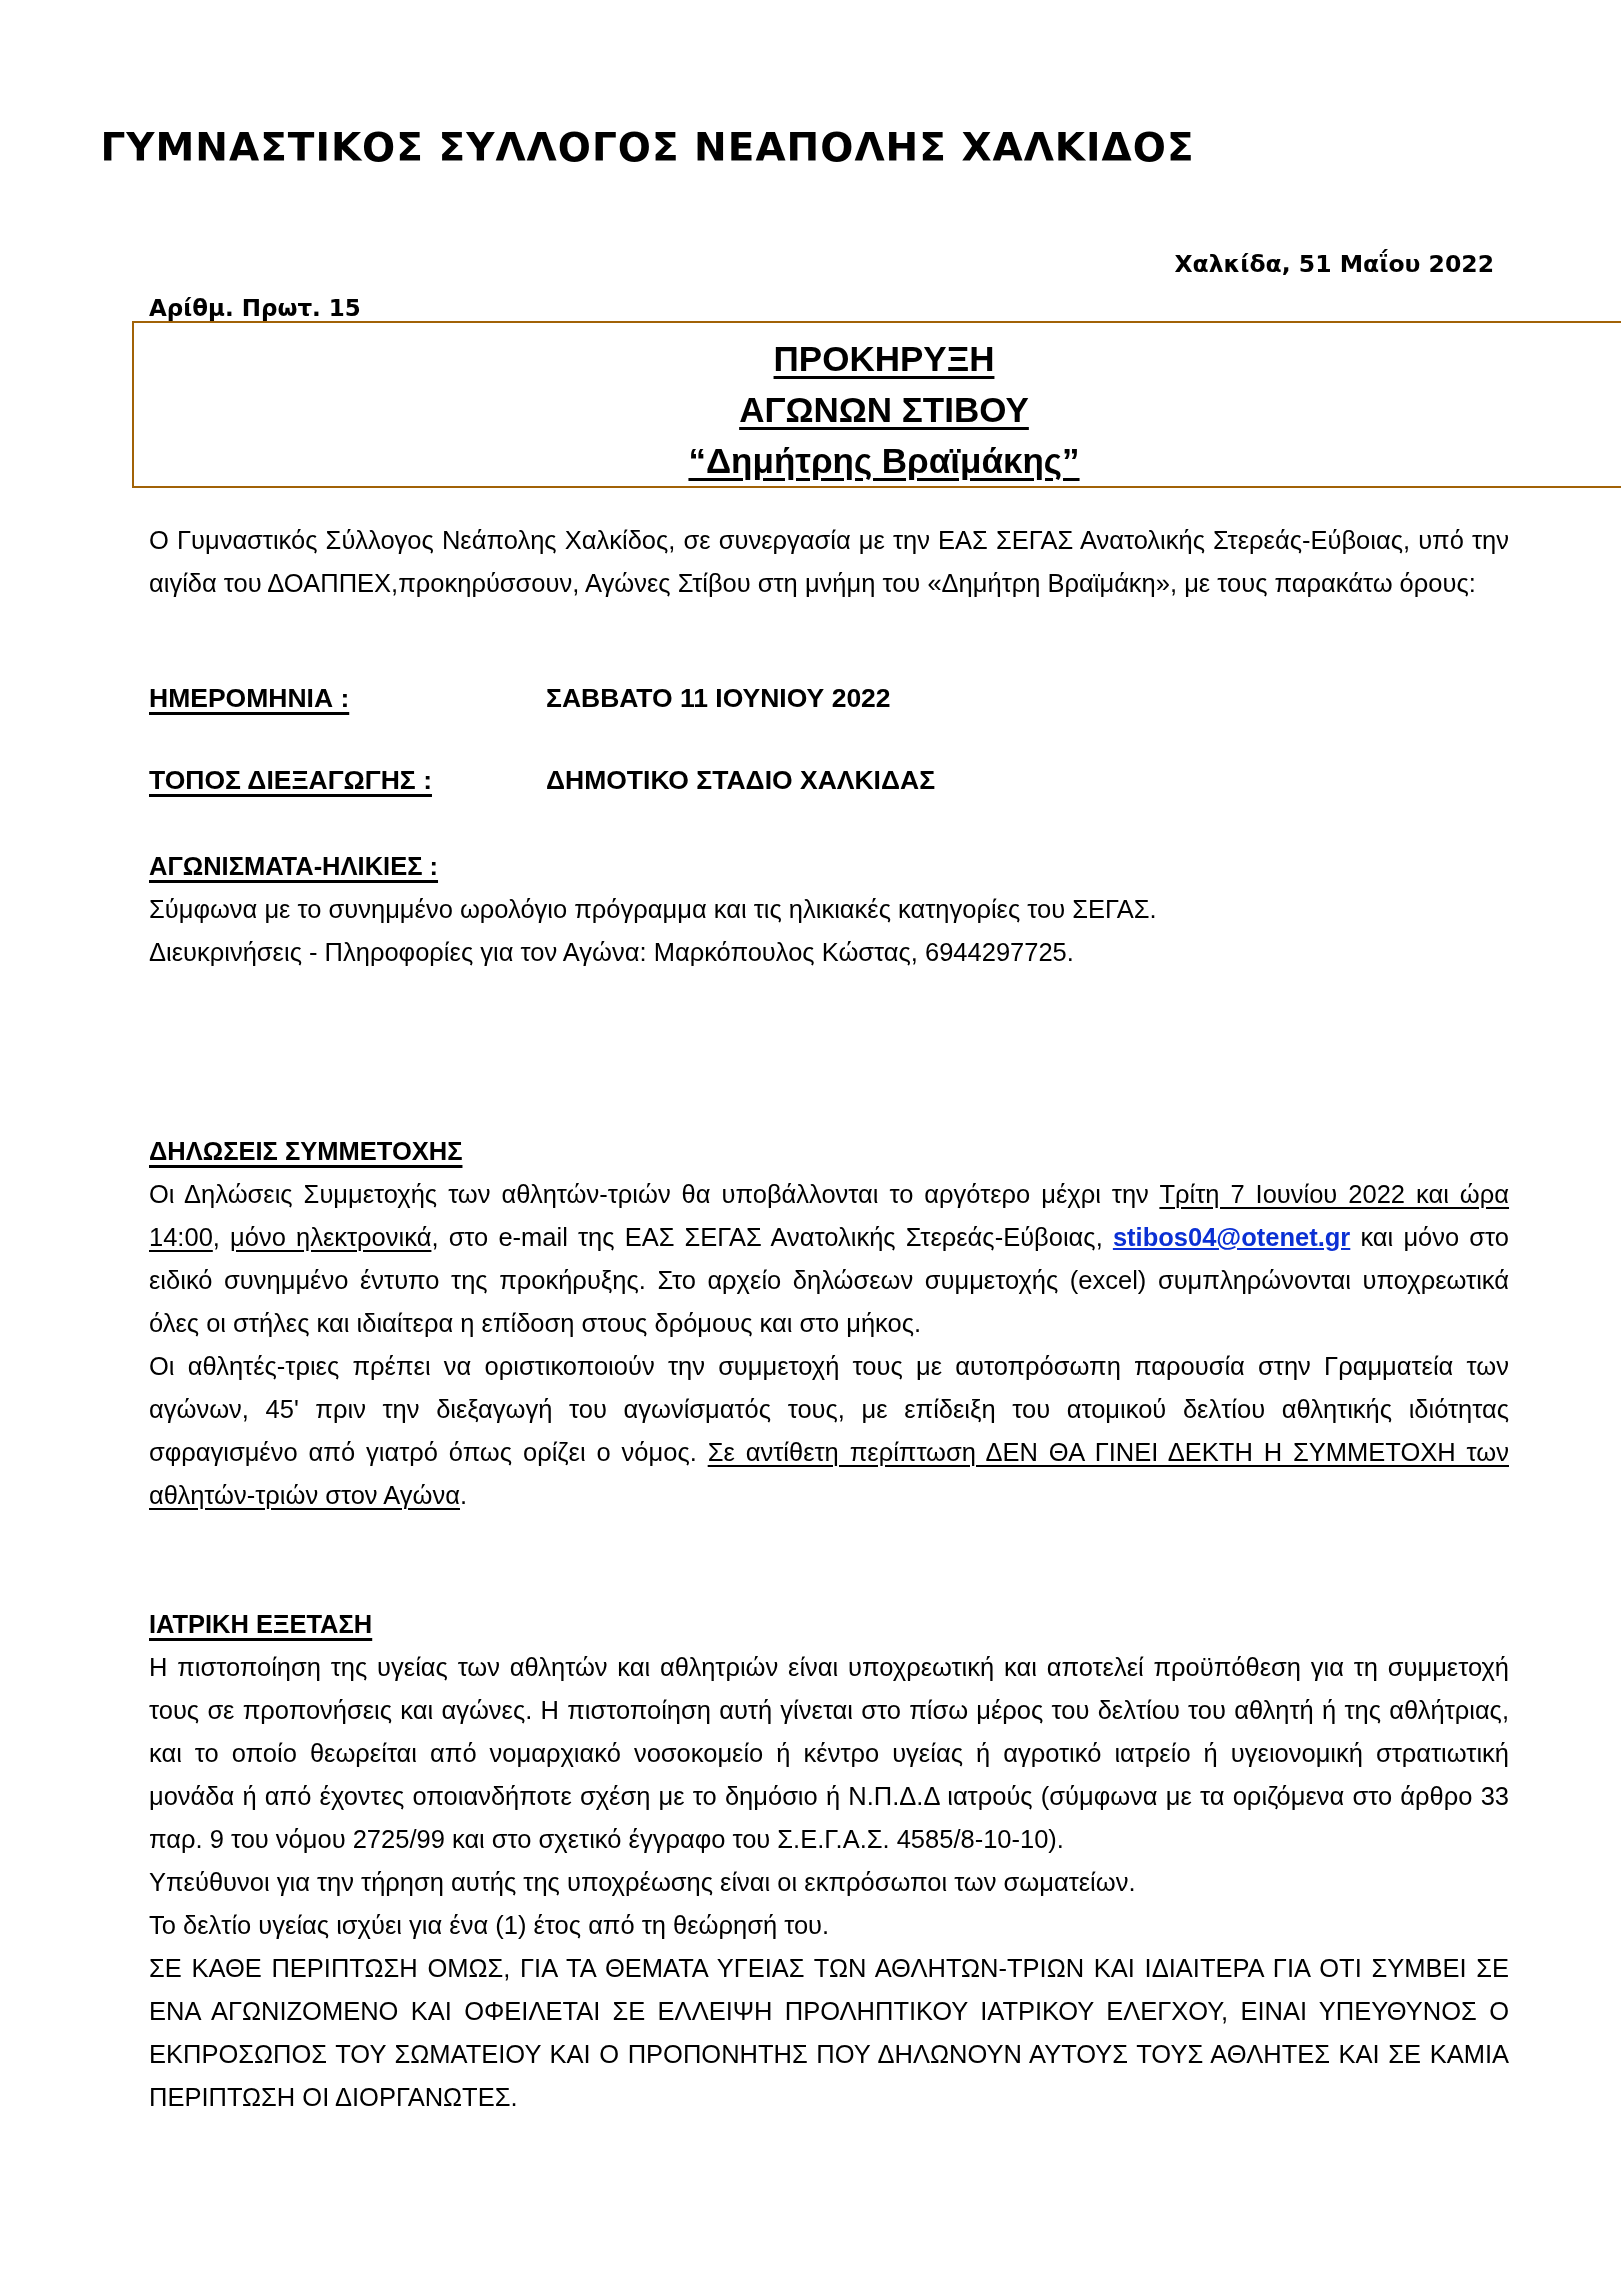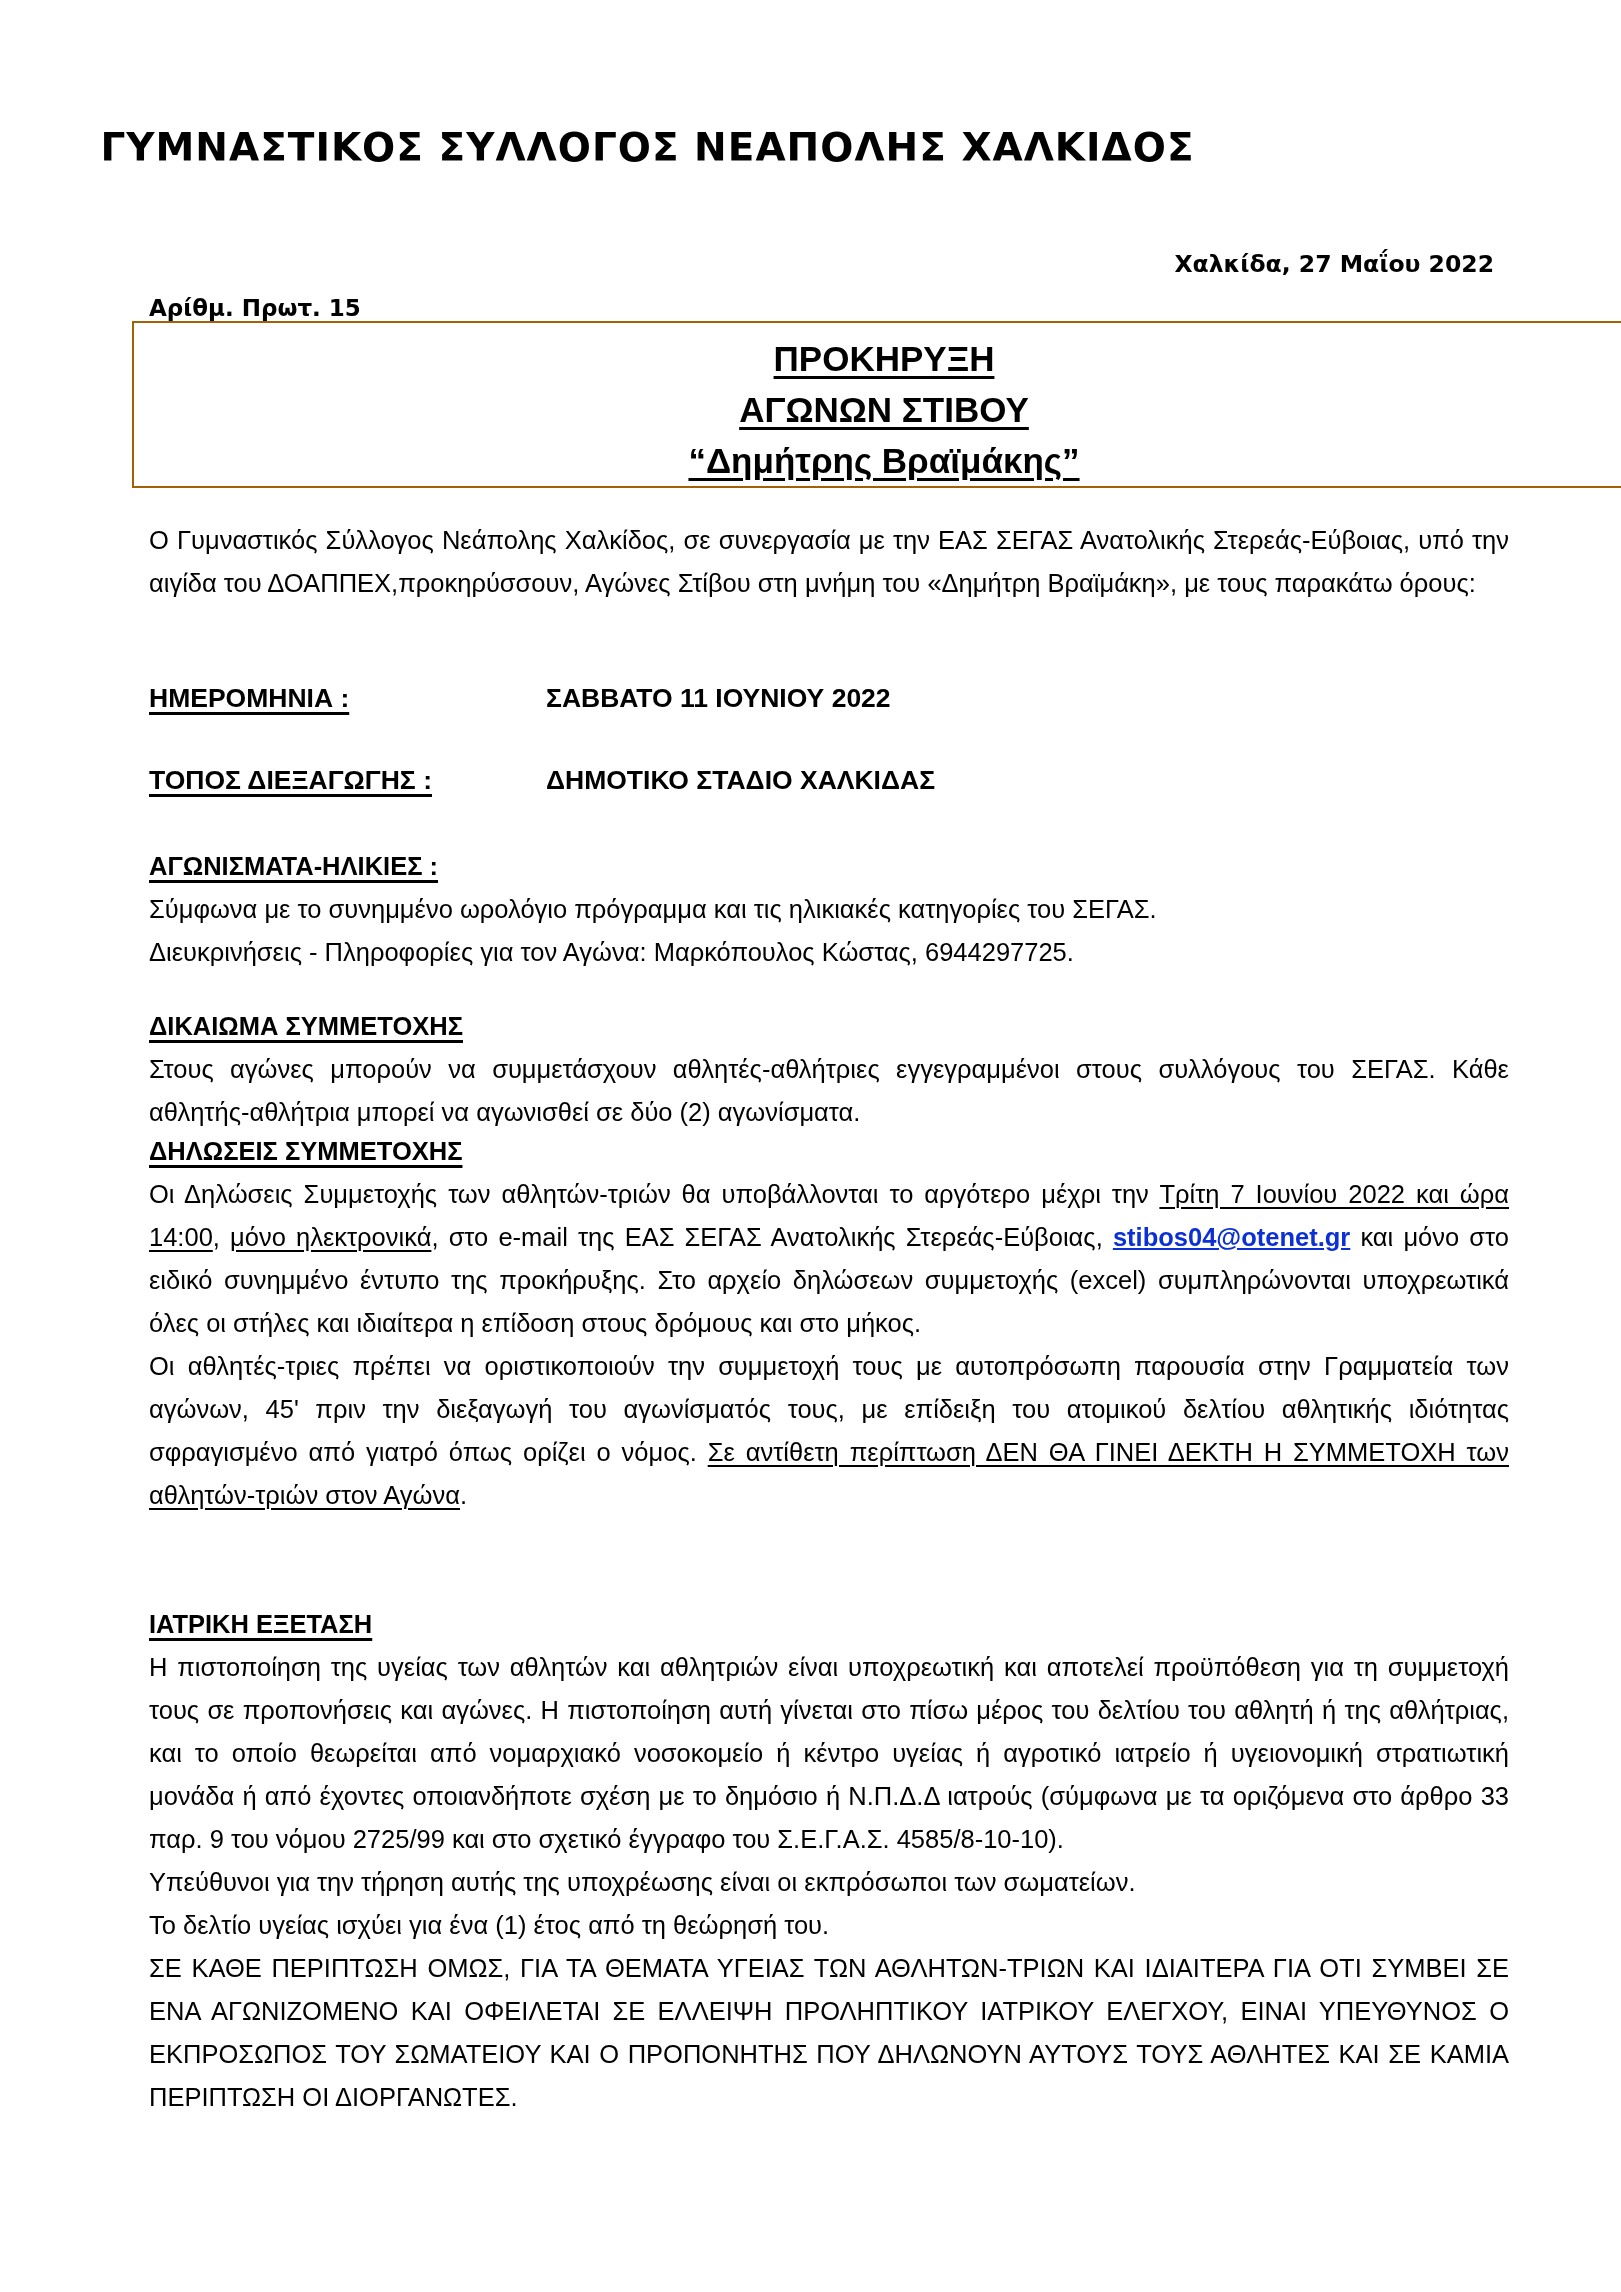--- a/index.html
+++ b/index.html
@@ -33,21 +33,21 @@
     a.mail { color: #0b30d4; text-decoration: underline; font-weight: bold; }
     p { margin: 0; }
   </style>
 </head>
 <body>
 
 <div class="page">
 
   <div class="org-title">ΓΥΜΝΑΣΤΙΚΟΣ ΣΥΛΛΟΓΟΣ ΝΕΑΠΟΛΗΣ ΧΑΛΚΙΔΟΣ</div>
   <div class="proto">Αρίθμ. Πρωτ.  15</div>
-  <div class="date">Χαλκίδα, 27 Μαΐου 2022</div>
+  <div class="date">Χαλκίδα, 51 Μαΐου 2022</div>
 
   <div class="title-box">
     <div class="l1"><span>ΠΡΟΚΗΡΥΞΗ</span></div>
     <div><span>ΑΓΩΝΩΝ ΣΤΙΒΟΥ</span></div>
     <div><span>“Δημήτρης Βραϊμάκης”</span></div>
   </div>
 
   <div class="body justify" style="top:519px;">Ο Γυμναστικός Σύλλογος Νεάπολης Χαλκίδος, σε συνεργασία με την ΕΑΣ ΣΕΓΑΣ Ανατολικής Στερεάς-Εύβοιας, υπό την αιγίδα του ΔΟΑΠΠΕΧ,προκηρύσσουν, Αγώνες Στίβου στη μνήμη του «Δημήτρη Βραϊμάκη», με τους παρακάτω όρους:</div>
 
   <div class="kv" style="top:683px; left:149px;">
@@ -58,24 +58,20 @@
     <span class="k">ΤΟΠΟΣ ΔΙΕΞΑΓΩΓΗΣ :</span>
     <span class="v">ΔΗΜΟΤΙΚΟ ΣΤΑΔΙΟ ΧΑΛΚΙΔΑΣ</span>
   </div>
 
   <div class="body" style="top:845px;">
     <p><span class="heading">ΑΓΩΝΙΣΜΑΤΑ-ΗΛΙΚΙΕΣ :</span></p>
     <p>Σύμφωνα με το συνημμένο ωρολόγιο πρόγραμμα και τις ηλικιακές κατηγορίες του ΣΕΓΑΣ.</p>
     <p class="b">Διευκρινήσεις - Πληροφορίες για τον Αγώνα: Μαρκόπουλος Κώστας, 6944297725.</p>
   </div>
 
-  <div class="body justify" style="top:1005px;">
-    <p style="text-align:left;"><span class="heading">ΔΙΚΑΙΩΜΑ ΣΥΜΜΕΤΟΧΗΣ</span></p>
-    <p>Στους αγώνες μπορούν να συμμετάσχουν αθλητές-αθλήτριες εγγεγραμμένοι στους συλλόγους του ΣΕΓΑΣ. Κάθε αθλητής-αθλήτρια μπορεί να αγωνισθεί σε δύο (2) αγωνίσματα.</p>
-  </div>
 
   <div class="body justify" style="top:1130px;">
     <p style="text-align:left;"><span class="heading">ΔΗΛΩΣΕΙΣ ΣΥΜΜΕΤΟΧΗΣ</span></p>
     <p><span>Οι Δηλώσεις Συμμετοχής των αθλητών-τριών θα υποβάλλονται το αργότερο μέχρι την </span><span class="b u">Τρίτη 7 Ιουνίου 2022 και ώρα 14:00</span><span>, </span><span class="b u">μόνο ηλεκτρονικά</span><span>, στο e-mail της ΕΑΣ ΣΕΓΑΣ Ανατολικής Στερεάς-Εύβοιας, </span><a class="mail">stibos04@otenet.gr</a><span> και μόνο στο ειδικό συνημμένο έντυπο της προκήρυξης. </span><span class="b">Στο αρχείο δηλώσεων συμμετοχής (excel) συμπληρώνονται υποχρεωτικά όλες οι στήλες και ιδιαίτερα η επίδοση στους δρόμους και στο μήκος.</span></p>
     <p><span>Οι αθλητές-τριες  πρέπει να οριστικοποιούν την συμμετοχή τους με αυτοπρόσωπη παρουσία στην Γραμματεία των αγώνων, 45' πριν την διεξαγωγή του αγωνίσματός τους, με επίδειξη του ατομικού δελτίου αθλητικής ιδιότητας σφραγισμένο από γιατρό όπως ορίζει ο νόμος. </span><span class="b u">Σε αντίθετη περίπτωση ΔΕΝ ΘΑ ΓΙΝΕΙ ΔΕΚΤΗ Η ΣΥΜΜΕΤΟΧΗ των αθλητών-τριών στον Αγώνα</span><span>.</span></p>
   </div>
 
   <div class="body justify" style="top:1603px;">
     <p style="text-align:left;"><span class="heading">ΙΑΤΡΙΚΗ ΕΞΕΤΑΣΗ</span></p>
     <p>Η πιστοποίηση της υγείας των αθλητών και αθλητριών είναι υποχρεωτική και αποτελεί προϋπόθεση για τη συμμετοχή τους σε προπονήσεις και αγώνες. Η πιστοποίηση αυτή γίνεται στο πίσω μέρος του δελτίου του αθλητή ή της αθλήτριας, και το οποίο θεωρείται από νομαρχιακό νοσοκομείο ή κέντρο υγείας ή αγροτικό ιατρείο ή υγειονομική στρατιωτική μονάδα ή από έχοντες οποιανδήποτε σχέση με το δημόσιο ή Ν.Π.Δ.Δ  ιατρούς (σύμφωνα με τα οριζόμενα στο άρθρο 33 παρ. 9 του νόμου 2725/99 και στο σχετικό έγγραφο του Σ.Ε.Γ.Α.Σ. 4585/8-10-10).</p>

